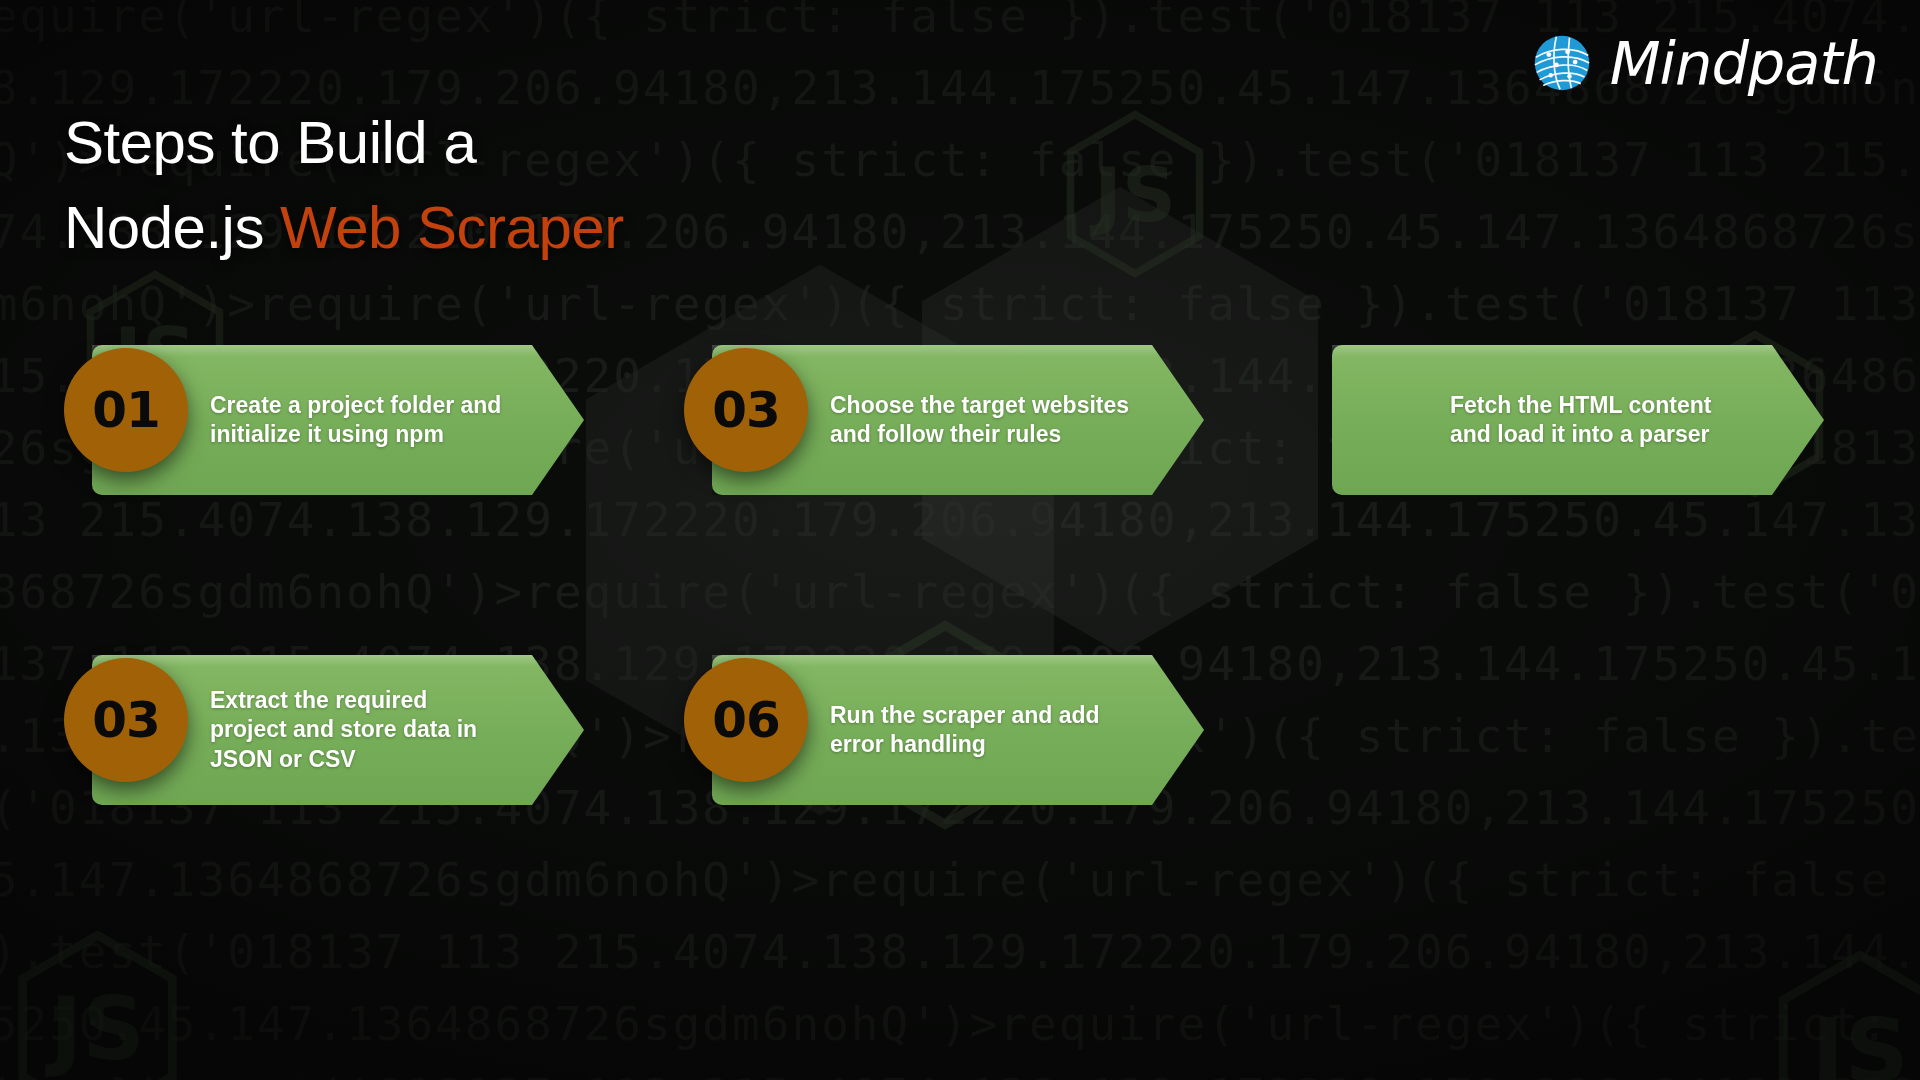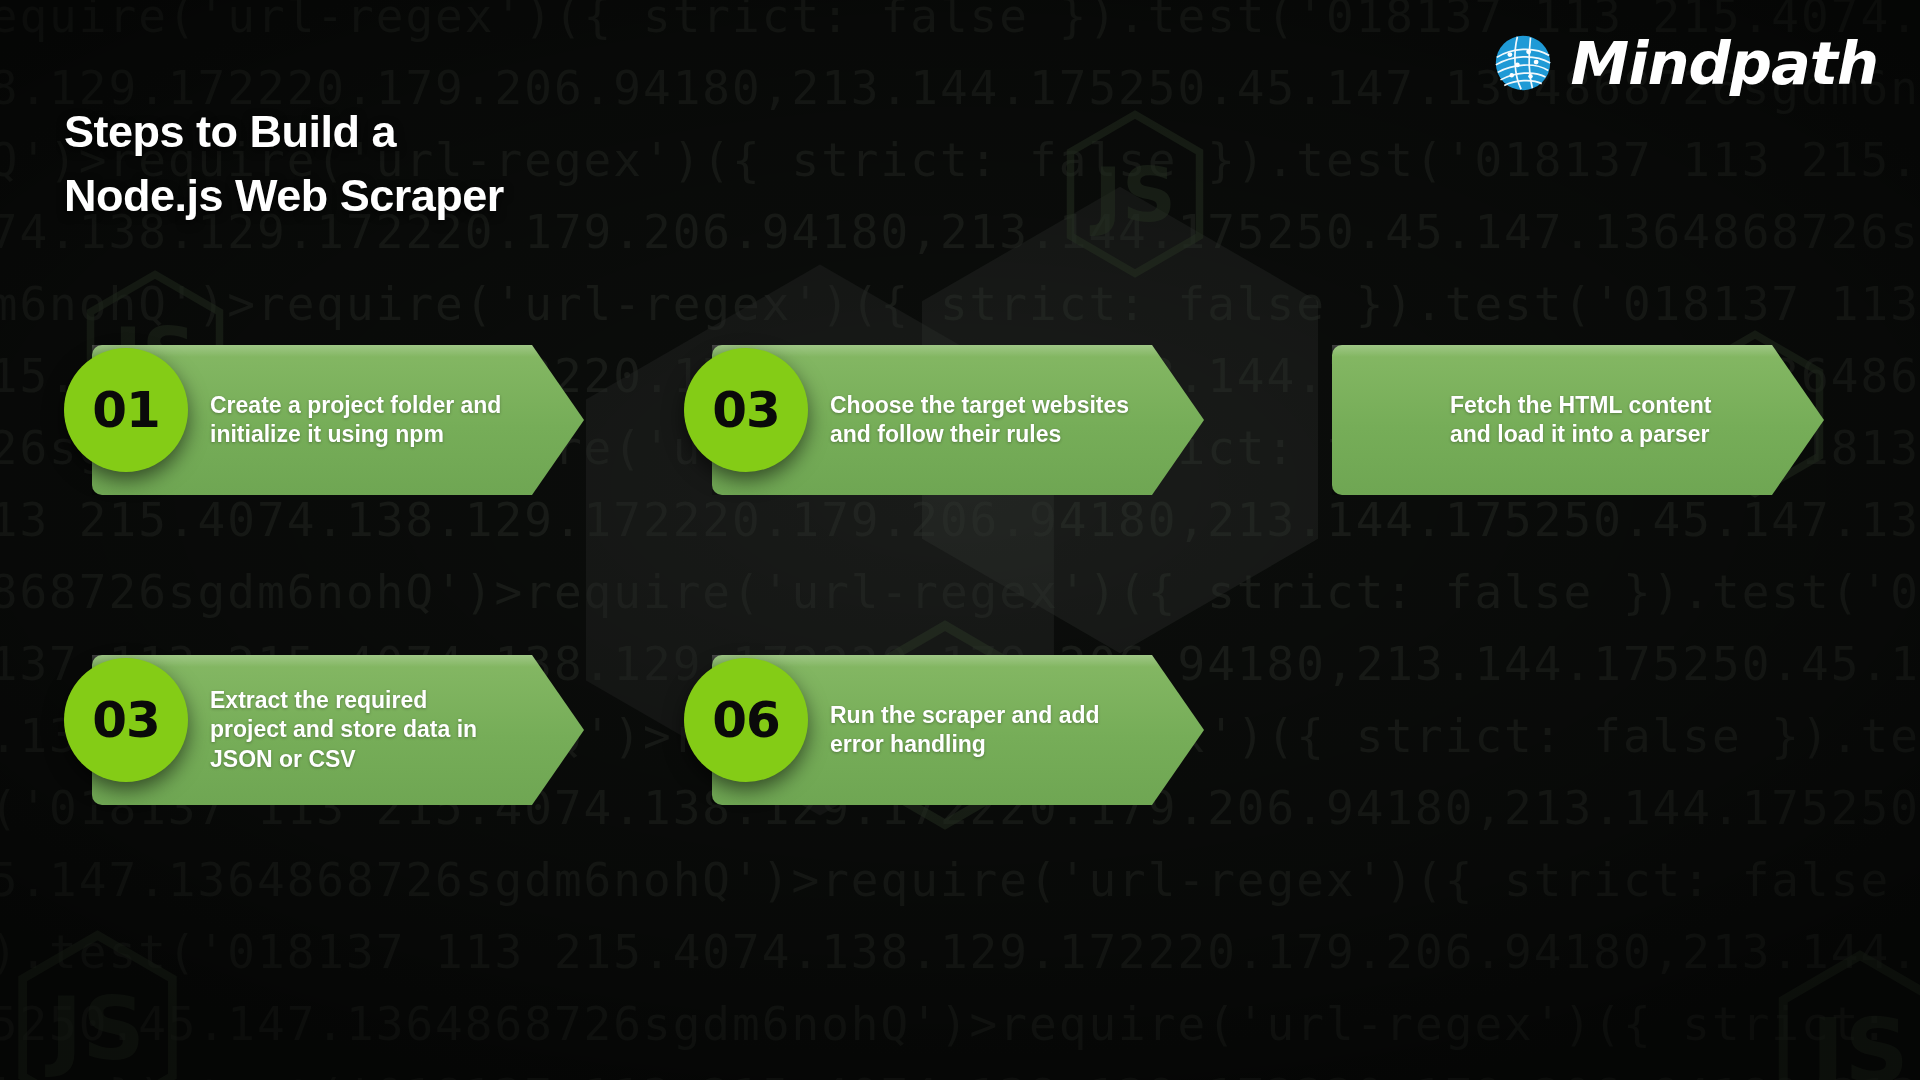--- a/index.html
+++ b/index.html
@@ -47,38 +47,38 @@
 
   
   #logo {
     position:absolute; top:33px; right:42px;
     display:flex; align-items:center; gap:18px;
   }
   #logo .mark { width:60px; height:60px; flex:none; }
   #logo .wordmark {
     font-family:"DejaVu Sans", sans-serif;
     font-style:italic;
-    font-weight:700;
+    font-weight:400;
     font-size:59px;
     color:#fff;
     letter-spacing:-1px;
     line-height:1;
   }
 
   
   #title {
     position:absolute; left:64px; top:100px;
-    font-size:45px;
-    font-weight:700;
+    font-size:60px;
+    font-weight:400;
     line-height:1.42;
     color:#ffffff;
     letter-spacing:-0.5px;
     text-shadow:0 3px 10px rgba(0,0,0,.7);
   }
-  #title .accent { color:#ffffff; }
+  #title .accent { color:#c2410c; }
 
   
   #steps {
     position:absolute;
     left:64px; top:345px;
     width:1800px;
     display:grid;
     grid-template-columns:repeat(3, 520px);
     grid-template-rows:repeat(2, 150px);
     column-gap:100px;
@@ -106,21 +106,21 @@
     position:absolute; left:0; right:0; top:0; height:12px;
     background:linear-gradient(180deg, rgba(255,255,255,.22), rgba(255,255,255,0));
     pointer-events:none;
   }
 
   .step .num-badge {
     position:absolute;
     left:0; top:3px;
     width:124px; height:124px;
     border-radius:50%;
-    background:#84cc16;
+    background:#a16207;
     display:flex; align-items:center; justify-content:center;
     box-shadow:0 8px 20px rgba(0,0,0,.55);
     z-index:3;
   }
   .step .num-badge .num {
     font-family:"DejaVu Sans", sans-serif;
     font-size:50px;
     font-weight:700;
     color:#0a0a0a;
     letter-spacing:-1px;

